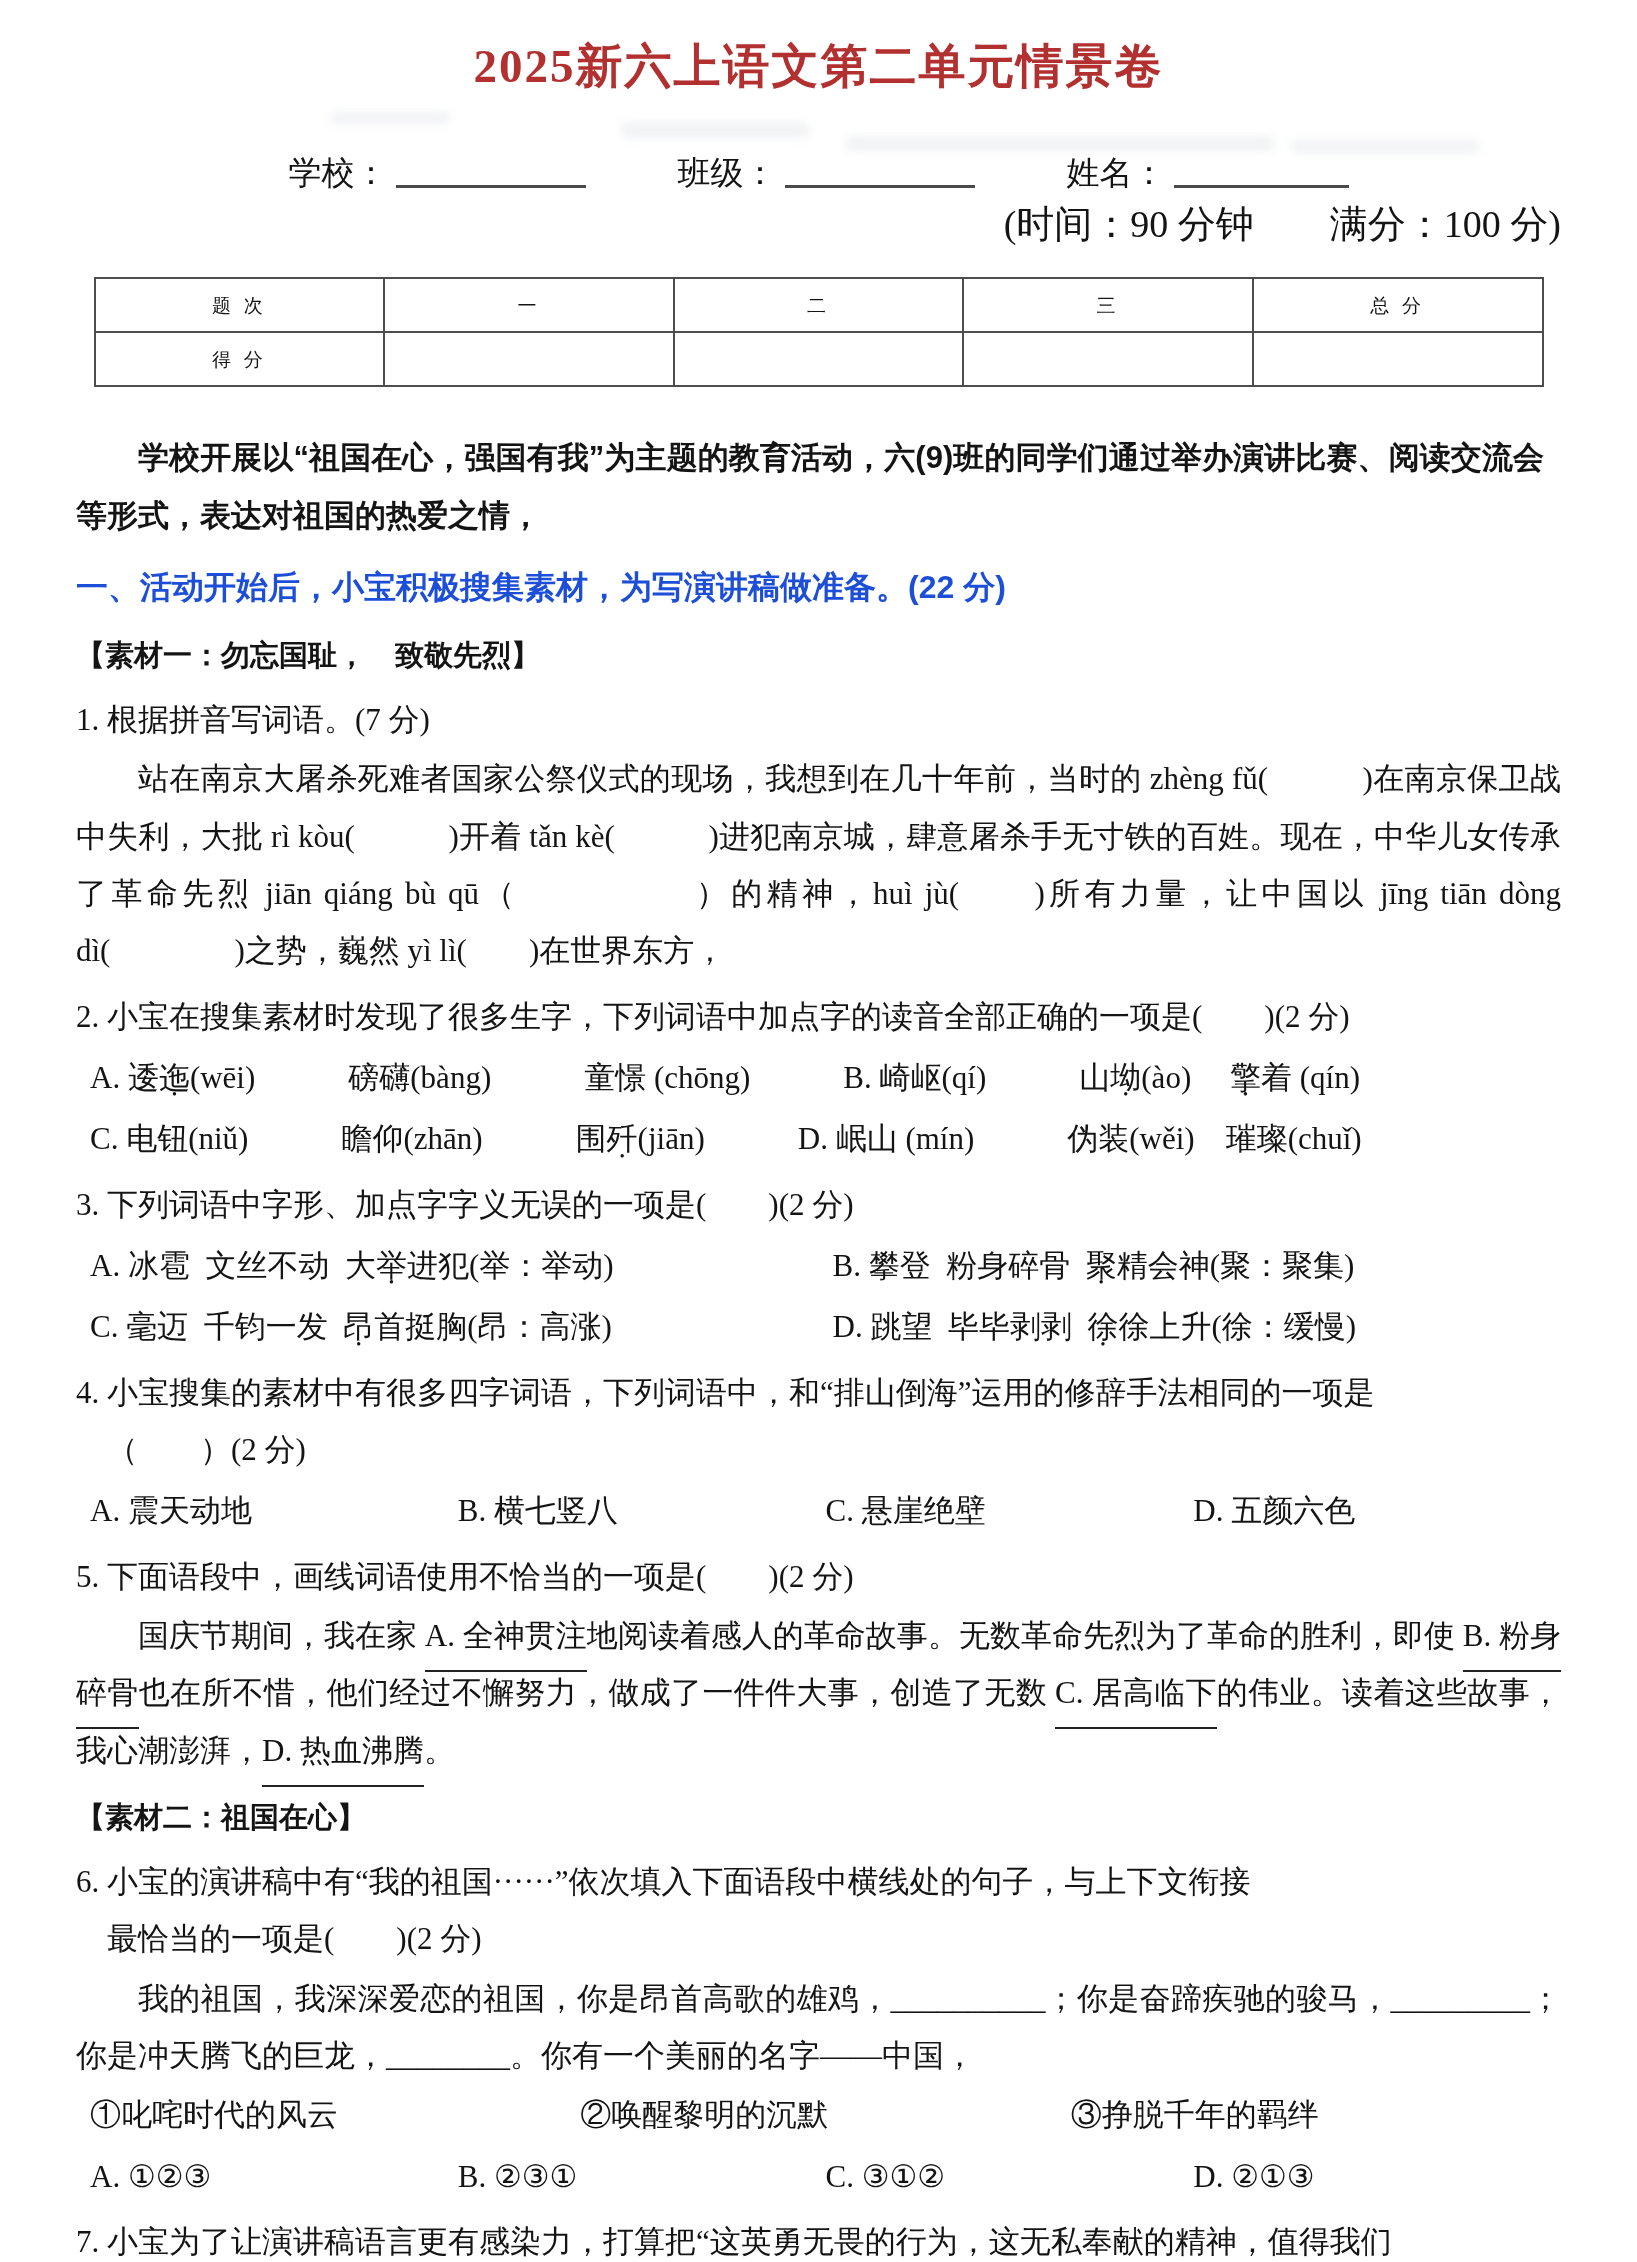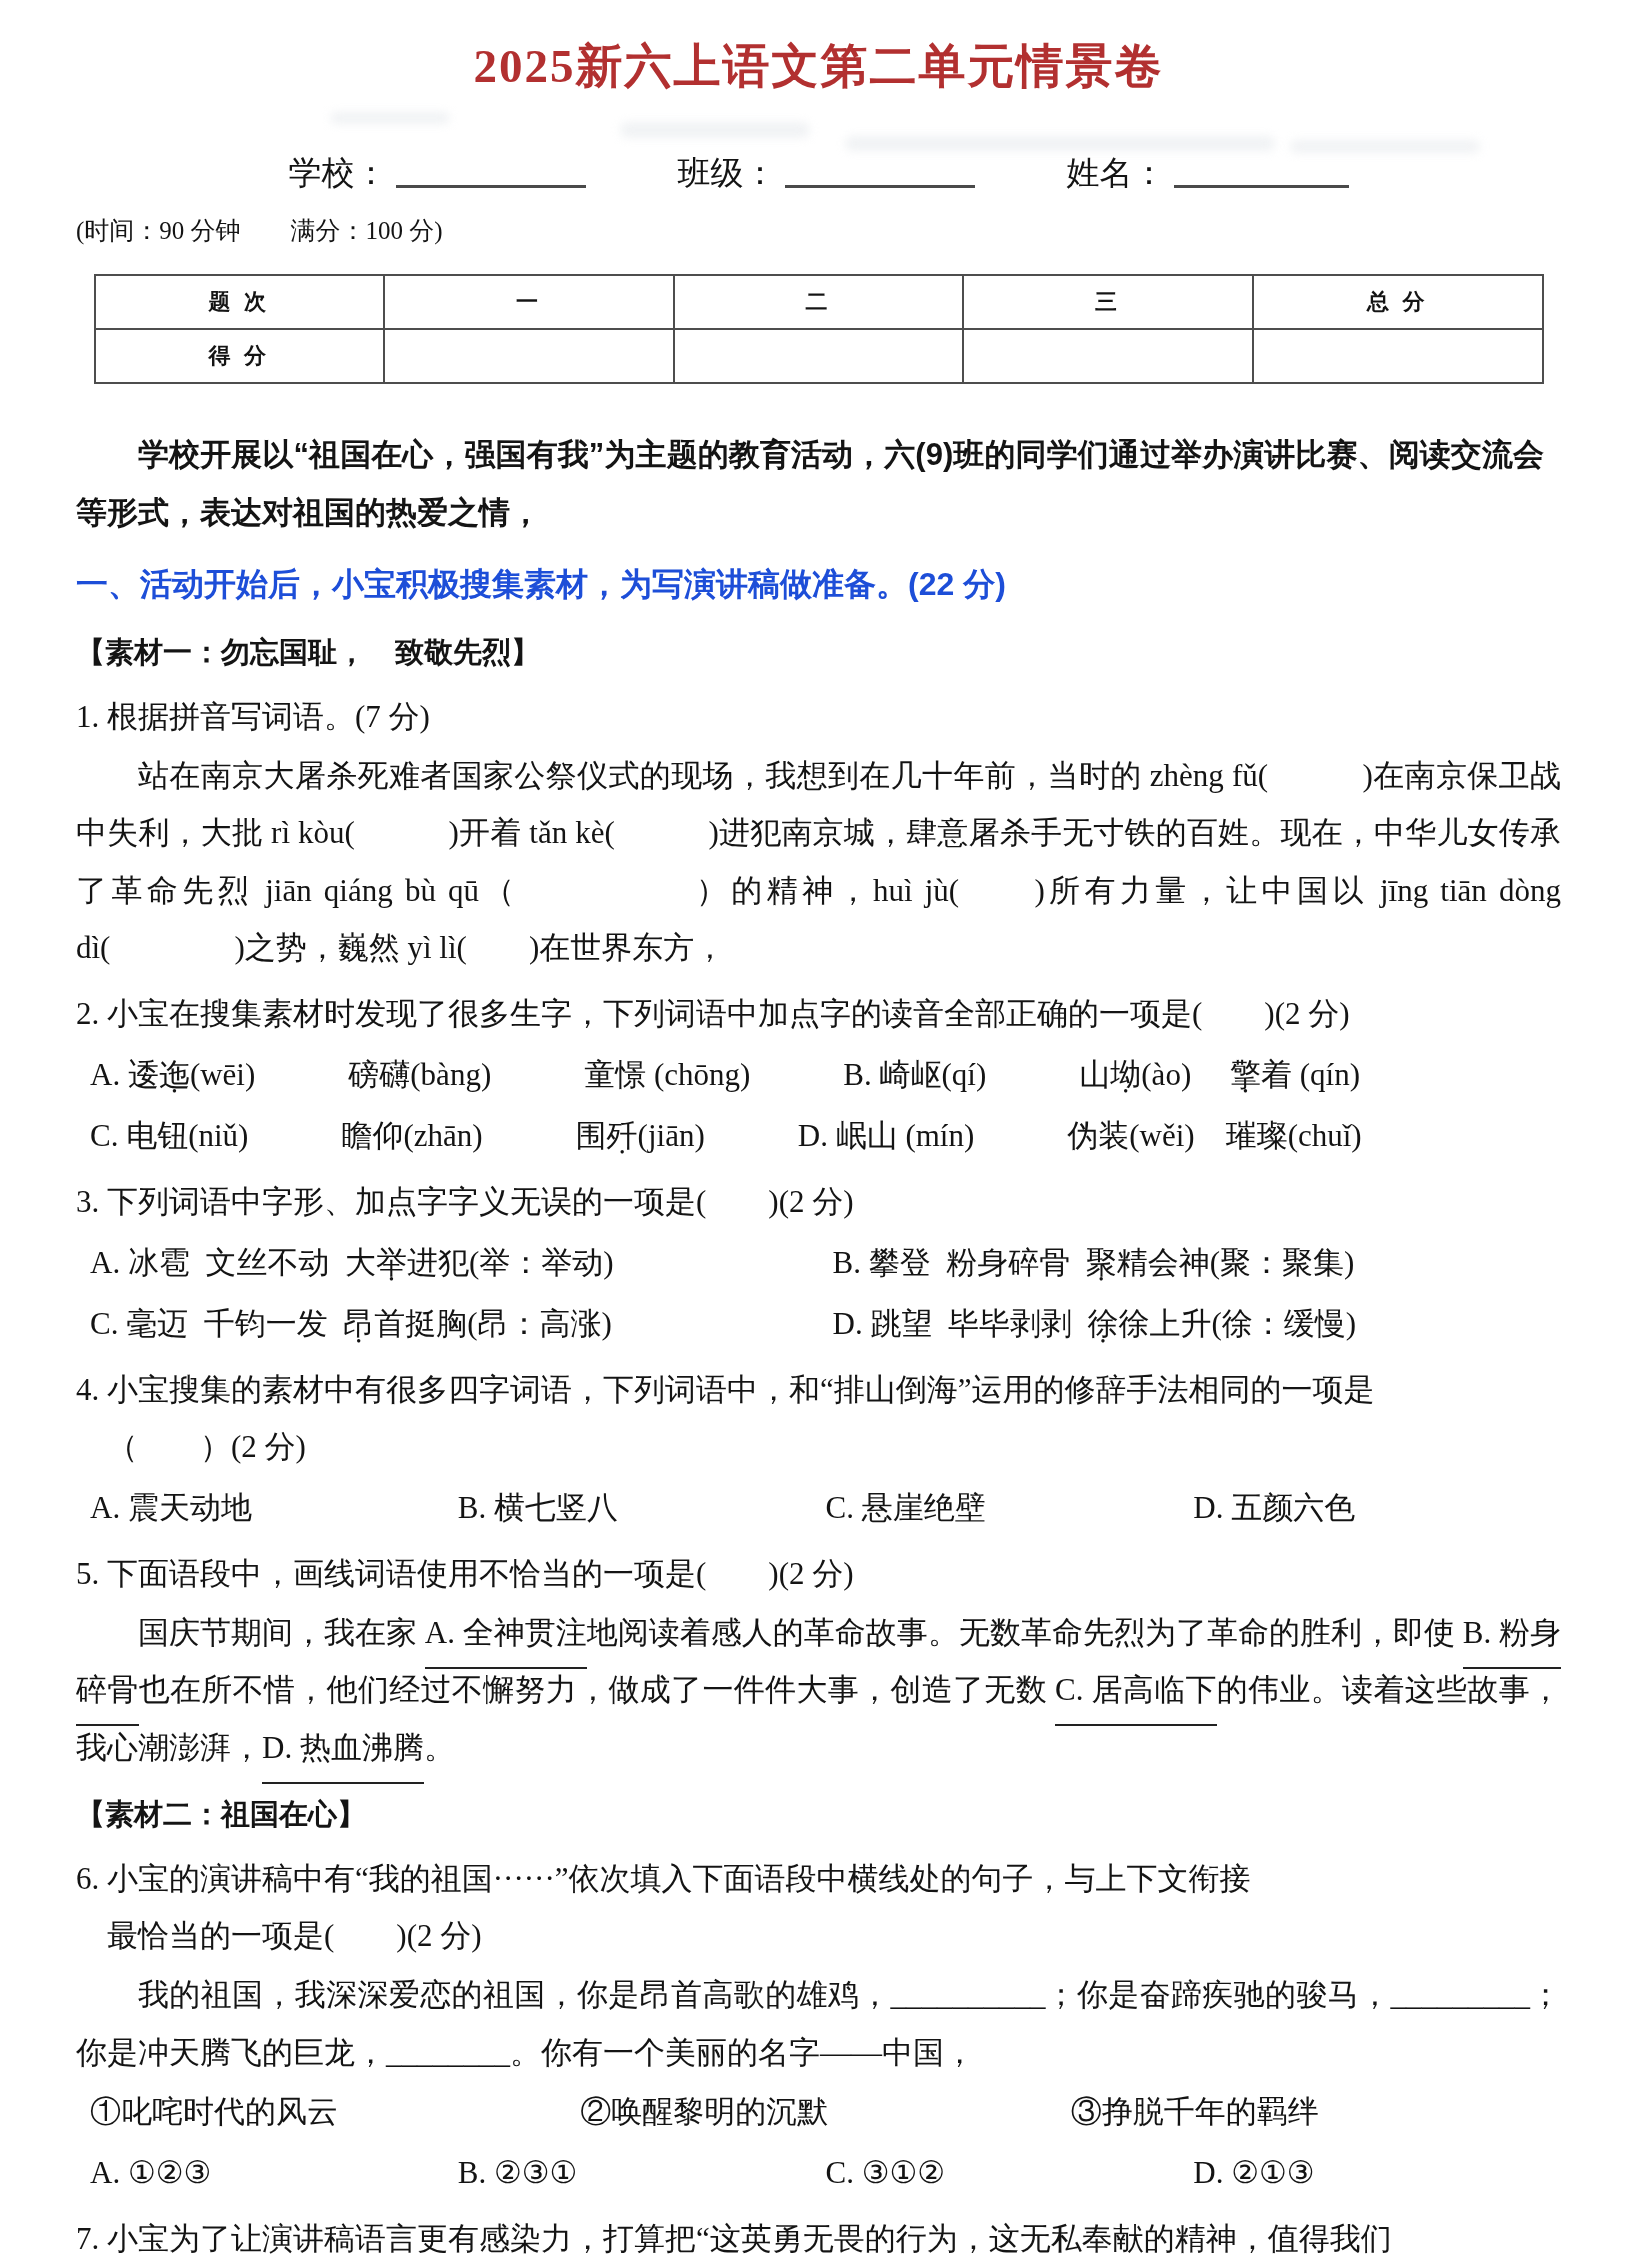--- a/index.html
+++ b/index.html
@@ -40,32 +40,31 @@
   .field{white-space:nowrap;}
   .blank{
     display:inline-block;
     border-bottom:3px solid #4a4a4a;
     height:1em;
     vertical-align:-4px;
     margin-left:8px;
   }
   .w1{width:190px;} .w2{width:190px;} .w3{width:175px;}
   .meta{
-    text-align:left;
-    font-size:25px;
-    margin-top:18px;
+    text-align:right;
+    font-size:38px;
+    margin-top:3px;
     line-height:1.4;
   }
   table.score-table{
     width:1450px;
     margin:26px auto 0 auto;
     border-collapse:collapse;
     table-layout:fixed;
-    font-size:22px;
-    font-weight:bold;
+    font-size:19px;
   }
   table.score-table td{
     border:2px solid #4d4d4d;
     height:52px;
     text-align:center;
     padding:0;
     letter-spacing:4px;
   }
   .intro{
     margin:42px 17px 0 0;

